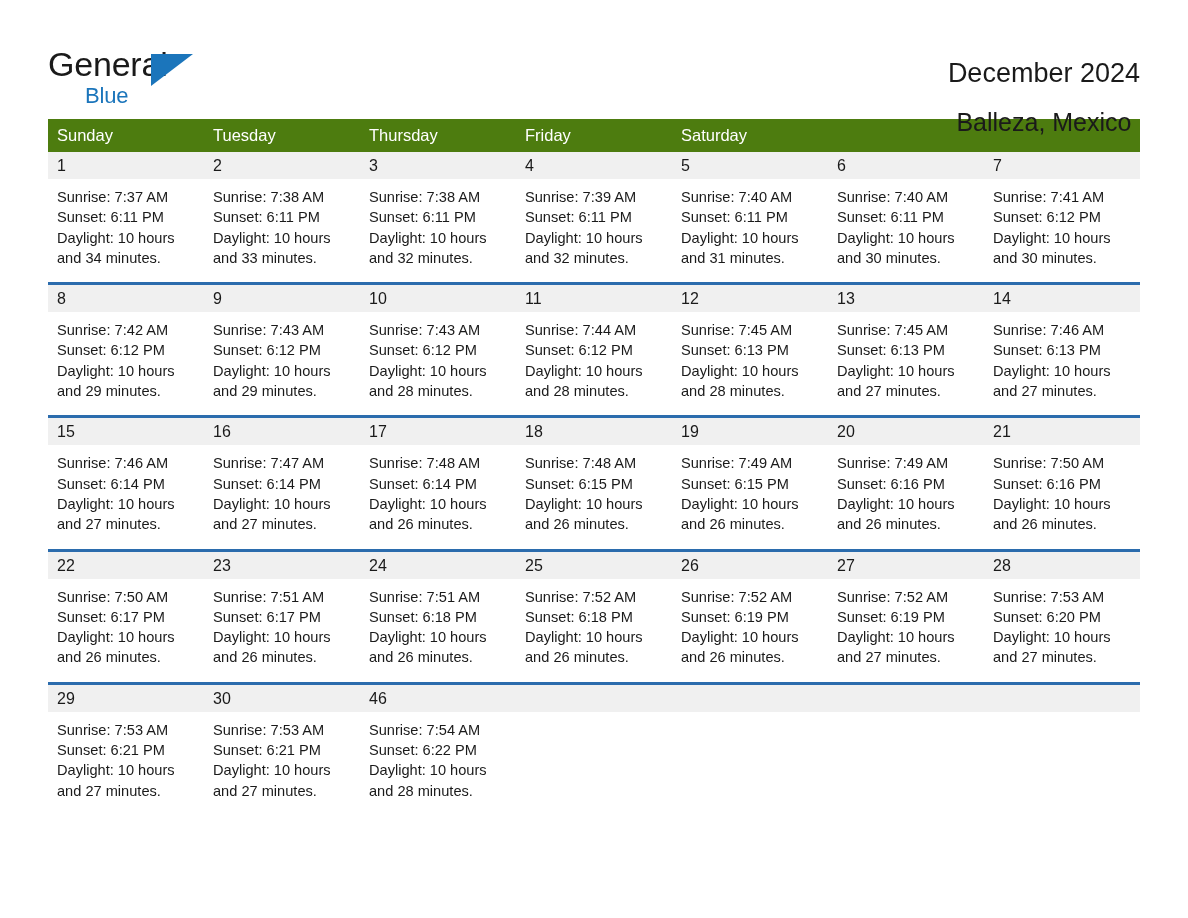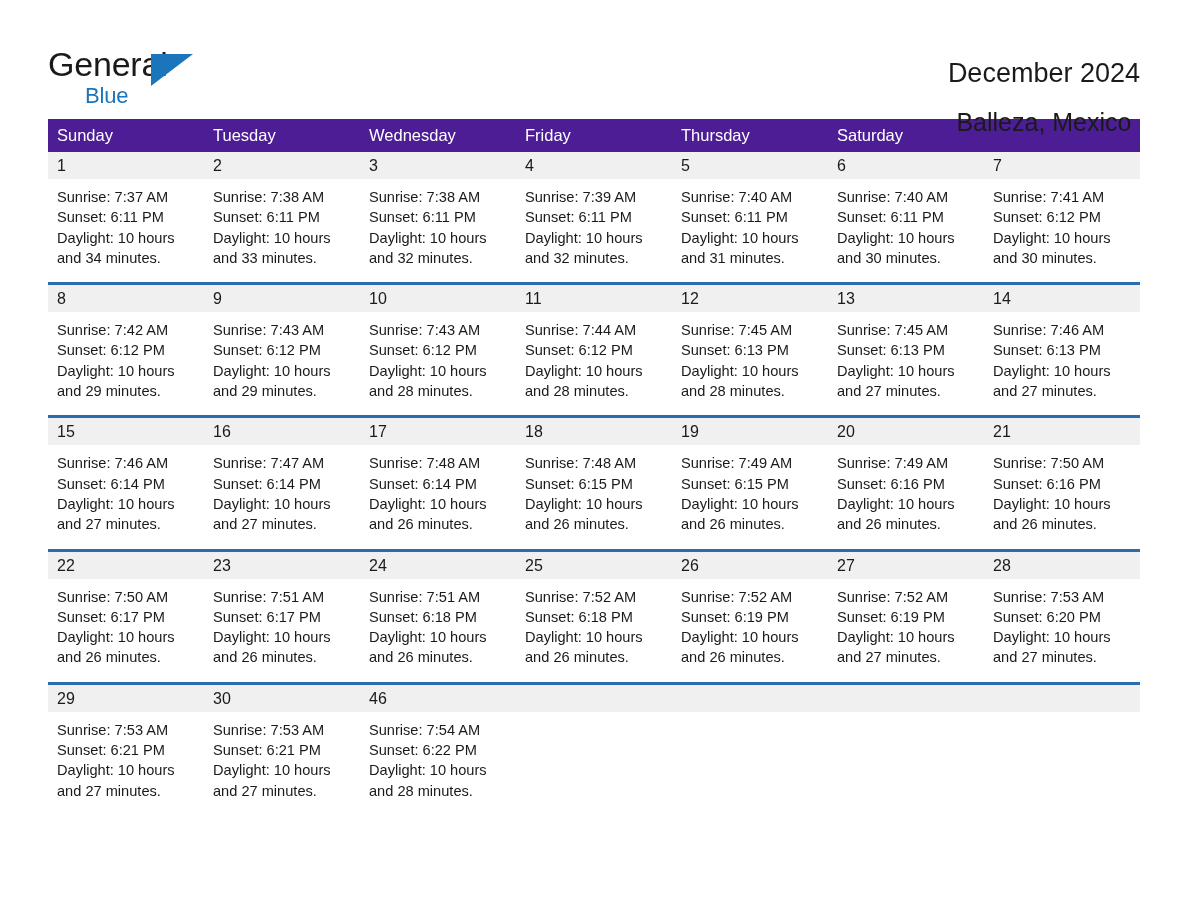--- a/index.html
+++ b/index.html
@@ -38,21 +38,21 @@
   }
   .location {
     font-size: 25px; color: #1a1a1a; font-weight: normal;
     line-height: 32px; margin-top: 8px; text-align: center;
   }
 
   
   .calendar { width: 1092px; margin-top: 11px; }
   .week-head {
     display: grid; grid-template-columns: repeat(7, 1fr);
-    background: #4c1d95; height: 33px;
+    background: #4d7c0f; height: 33px;
   }
   .week-head .dow {
     color: #ffffff; font-size: 16.5px; line-height: 33px;
     padding-left: 9px; white-space: nowrap;
   }
   .week {
     display: grid; grid-template-columns: repeat(7, 1fr);
     border-top: 3px solid #2b6cad;
   }
   .week:first-of-type { border-top: none; }
@@ -90,23 +90,22 @@
       <div class="location">Balleza, Mexico</div>
     </div>
 
   </div>
 
   <div class="calendar">
 
     <div class="week-head">
       <div class="dow">Sunday</div>
       <div class="dow">Tuesday</div>
-      <div class="dow">Wednesday</div>
+      <div class="dow">Thursday</div>
       <div class="dow">Friday</div>
-      <div class="dow">Thursday</div>
       <div class="dow">Saturday</div>
     </div>
 
     <div id="weeks-container">
         <div class="week">
           <div class="cell">
             <div class="daynum-band">
               <span class="daynum">1</span>
             </div>
             <div class="cell-body">

